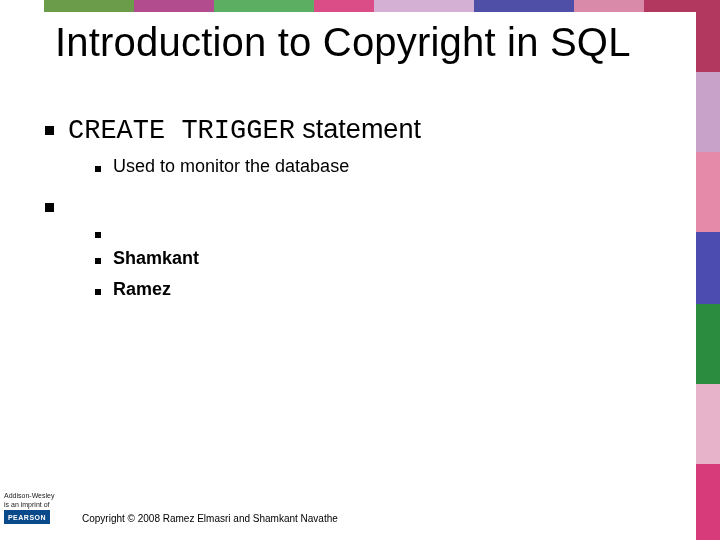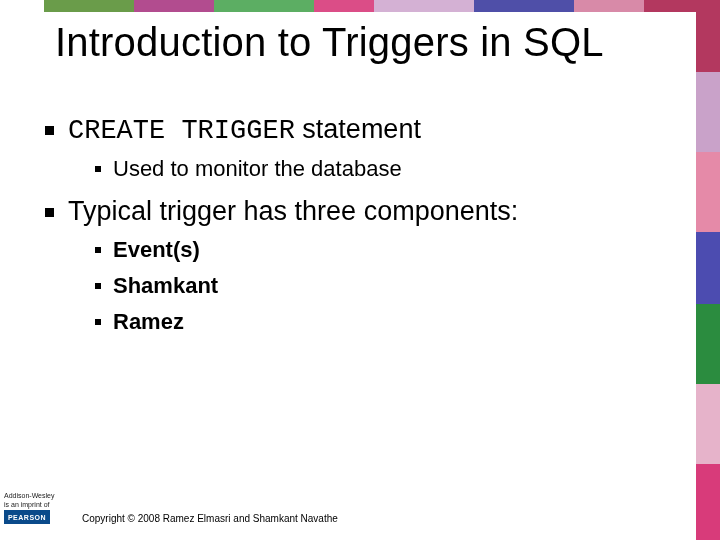--- a/index.html
+++ b/index.html
@@ -46,21 +46,21 @@
   }
   .lvl1 {
     font-size: 27px;
     color: #000;
     margin: 14px 0 8px 0;
     display: flex;
     align-items: flex-start;
     text-align: center;
   }
   .lvl2 {
-    font-size: 22px;
+    font-size: 18px;
     color: #000;
     margin: 10px 0 10px 50px;
     display: flex;
     align-items: flex-start;
   }
   .bullet-lg {
     display: inline-block;
     width: 9px;
     height: 9px;
     background: #000;
@@ -131,38 +131,36 @@
   <div class="stripe-right" id="side-stripes">
       <div style="position: absolute; left: 0px; right: 0px; top: 0px; height: 72px; background: rgb(179, 56, 95);"></div>
       <div style="position: absolute; left: 0px; right: 0px; top: 72px; height: 80px; background: rgb(201, 162, 201);"></div>
       <div style="position: absolute; left: 0px; right: 0px; top: 152px; height: 80px; background: rgb(229, 138, 168);"></div>
       <div style="position: absolute; left: 0px; right: 0px; top: 232px; height: 72px; background: rgb(76, 76, 176);"></div>
       <div style="position: absolute; left: 0px; right: 0px; top: 304px; height: 80px; background: rgb(43, 140, 63);"></div>
       <div style="position: absolute; left: 0px; right: 0px; top: 384px; height: 80px; background: rgb(230, 179, 202);"></div>
       <div style="position: absolute; left: 0px; right: 0px; top: 464px; height: 76px; background: rgb(216, 59, 122);"></div>
     </div>
 
-  <div class="title">Introduction to Triggers in SQL</div>
+  <div class="title">Introduction to Copyright in SQL</div>
 
   <div class="body" id="body">
       <div class="lvl1">
         <span class="bullet-lg"></span>
         <span><span class="monofrag">CREATE TRIGGER</span><span> statement</span></span>
       </div>
       <div class="lvl2">
         <span class="bullet-sm"></span>
         <span><span>Used to monitor the database</span></span>
       </div>
       <div class="lvl1">
         <span class="bullet-lg"></span>
-        <span><span>Typical trigger has three components:</span></span>
       </div>
       <div class="lvl2">
         <span class="bullet-sm"></span>
-        <span><span class="bold">Event(s)</span></span>
       </div>
       <div class="lvl2">
         <span class="bullet-sm"></span>
         <span><span class="bold">Shamkant</span></span>
       </div>
       <div class="lvl2">
         <span class="bullet-sm"></span>
         <span><span class="bold">Ramez</span></span>
       </div>
     </div>

